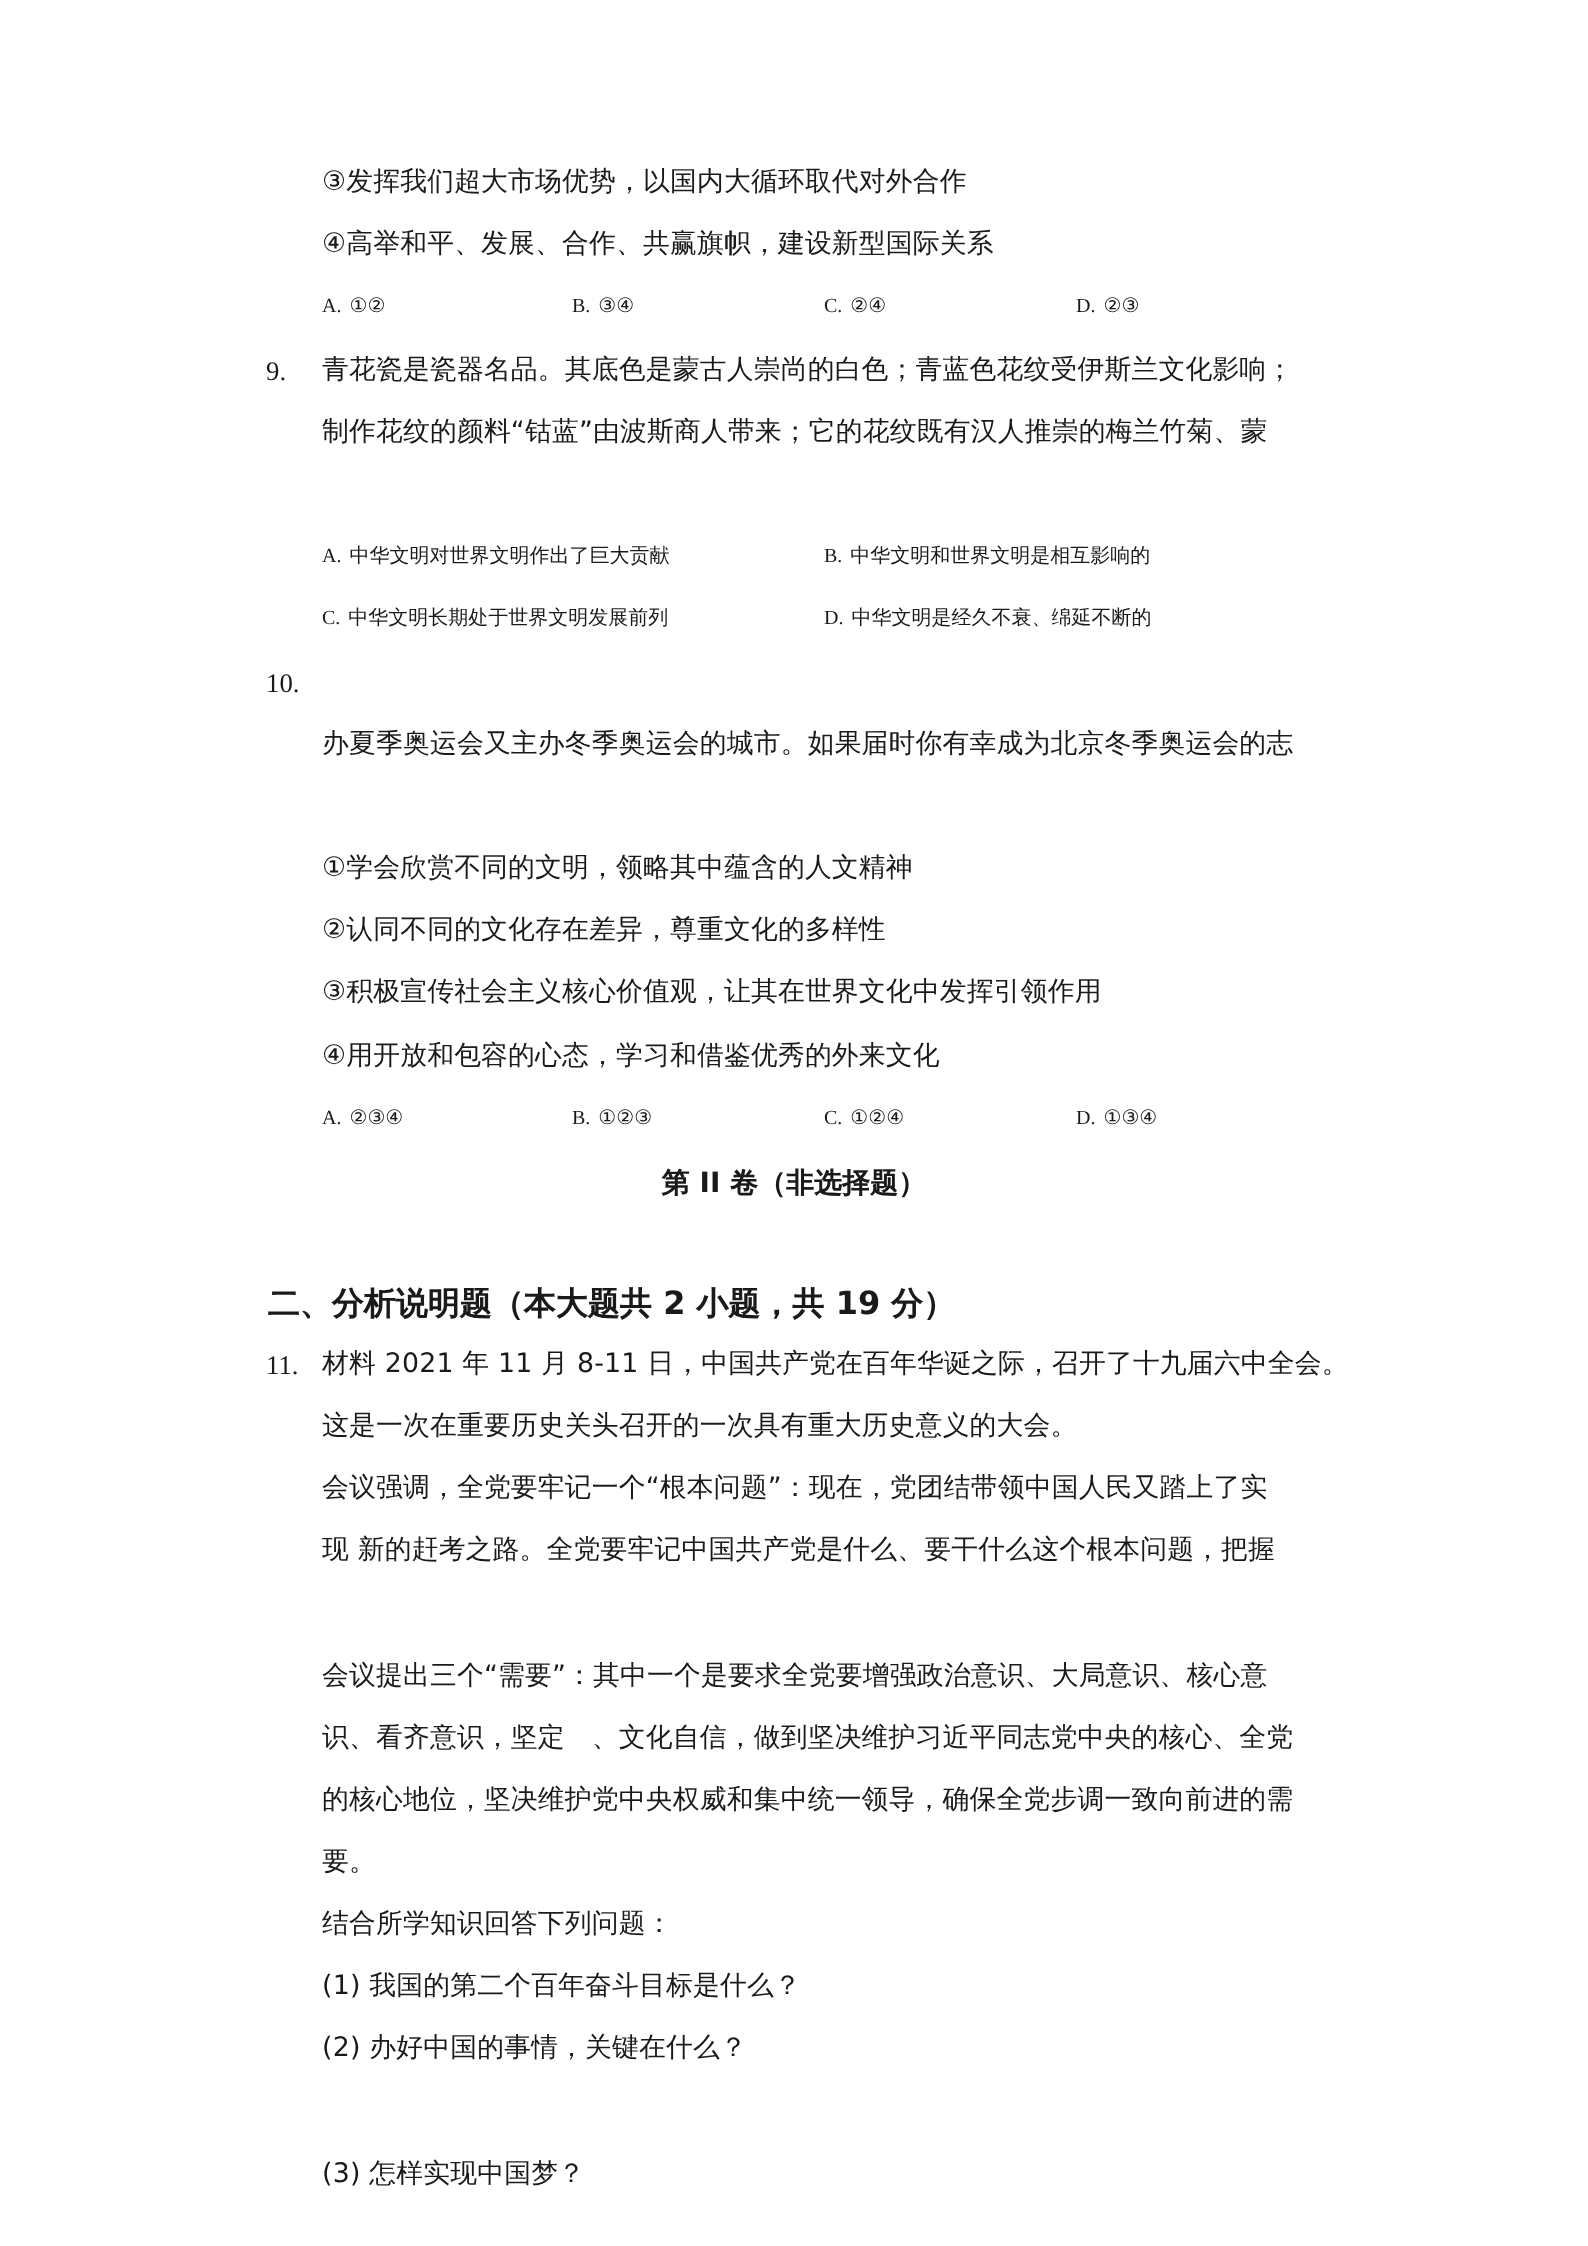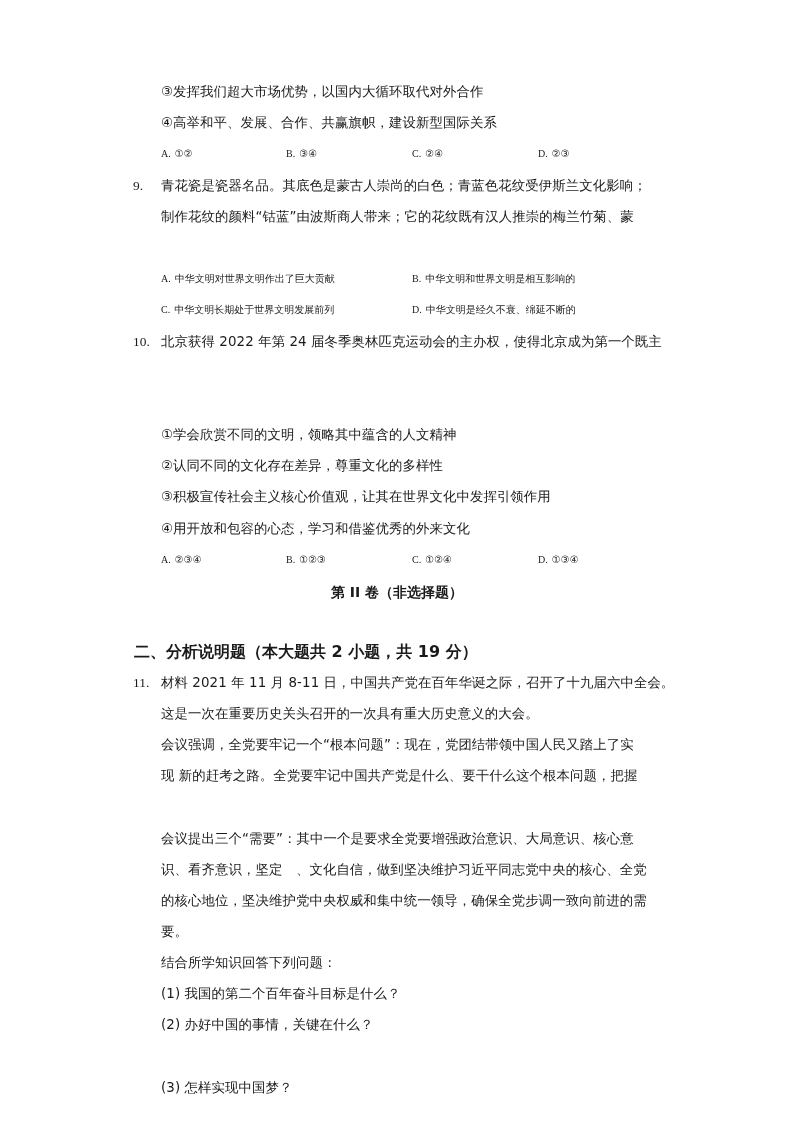--- a/index.html
+++ b/index.html
@@ -51,21 +51,21 @@
   <div class="choices" style="top:253px">
     <div class="choice" style="left:0px"><span class="letter">A.</span><span>中华文明对世界文明作出了巨大贡献</span></div>
     <div class="choice" style="left:251px"><span class="letter">B.</span><span>中华文明和世界文明是相互影响的</span></div>
   </div>
   <div class="choices" style="top:284px">
     <div class="choice" style="left:0px"><span class="letter">C.</span><span>中华文明长期处于世界文明发展前列</span></div>
     <div class="choice" style="left:251px"><span class="letter">D.</span><span>中华文明是经久不衰、绵延不断的</span></div>
   </div>
 
   <div class="qnum" style="top:316px">10.</div>
-  <div class="line" style="top:316px">北京获得 2022 年第 24 届冬季奥林匹克运动会的主办权，使得北京成为第一个既主</div>
+  <div class="line" style="top:347px">办夏季奥运会又主办冬季奥运会的城市。如果届时你有幸成为北京冬季奥运会的志</div>
   <div class="line" style="top:409px">①学会欣赏不同的文明，领略其中蕴含的人文精神</div>
   <div class="line" style="top:440px">②认同不同的文化存在差异，尊重文化的多样性</div>
   <div class="line" style="top:471px">③积极宣传社会主义核心价值观，让其在世界文化中发挥引领作用</div>
   <div class="line" style="top:503px">④用开放和包容的心态，学习和借鉴优秀的外来文化</div>
   <div class="choices" style="top:534px">
     <div class="choice" style="left:0px"><span class="letter">A.</span><span>②③④</span></div>
     <div class="choice" style="left:125px"><span class="letter">B.</span><span>①②③</span></div>
     <div class="choice" style="left:251px"><span class="letter">C.</span><span>①②④</span></div>
     <div class="choice" style="left:377px"><span class="letter">D.</span><span>①③④</span></div>
   </div>

